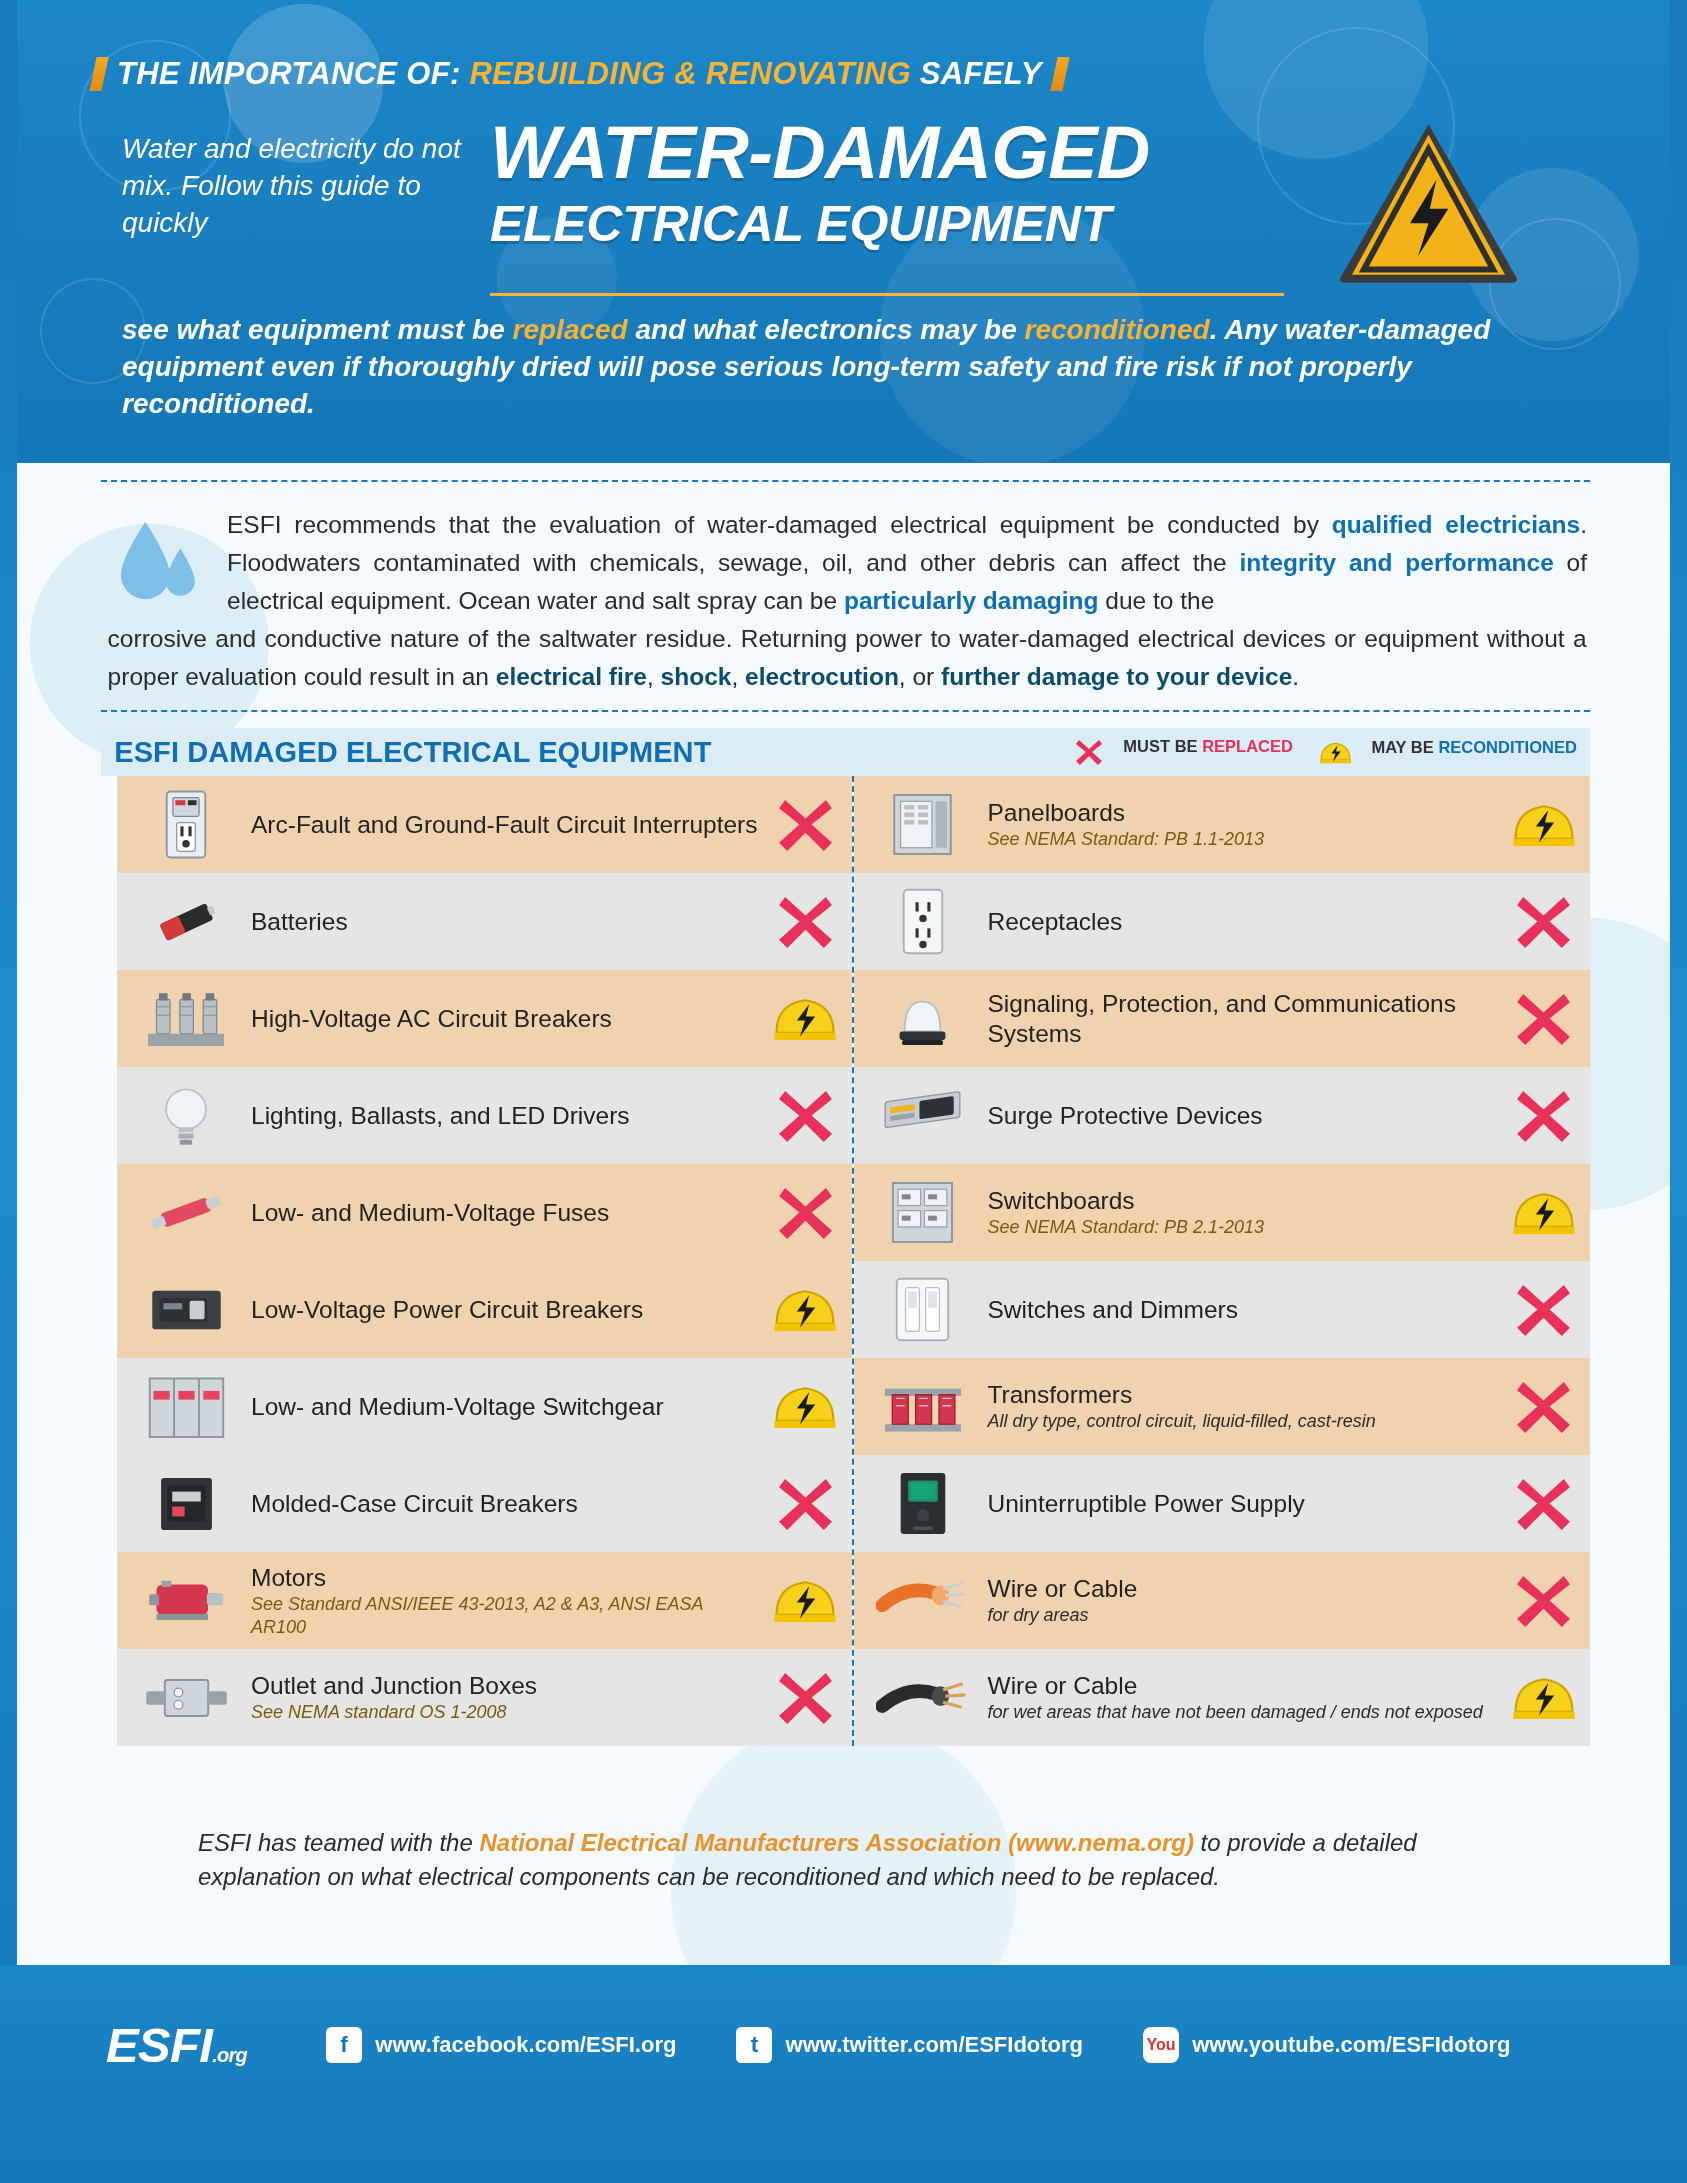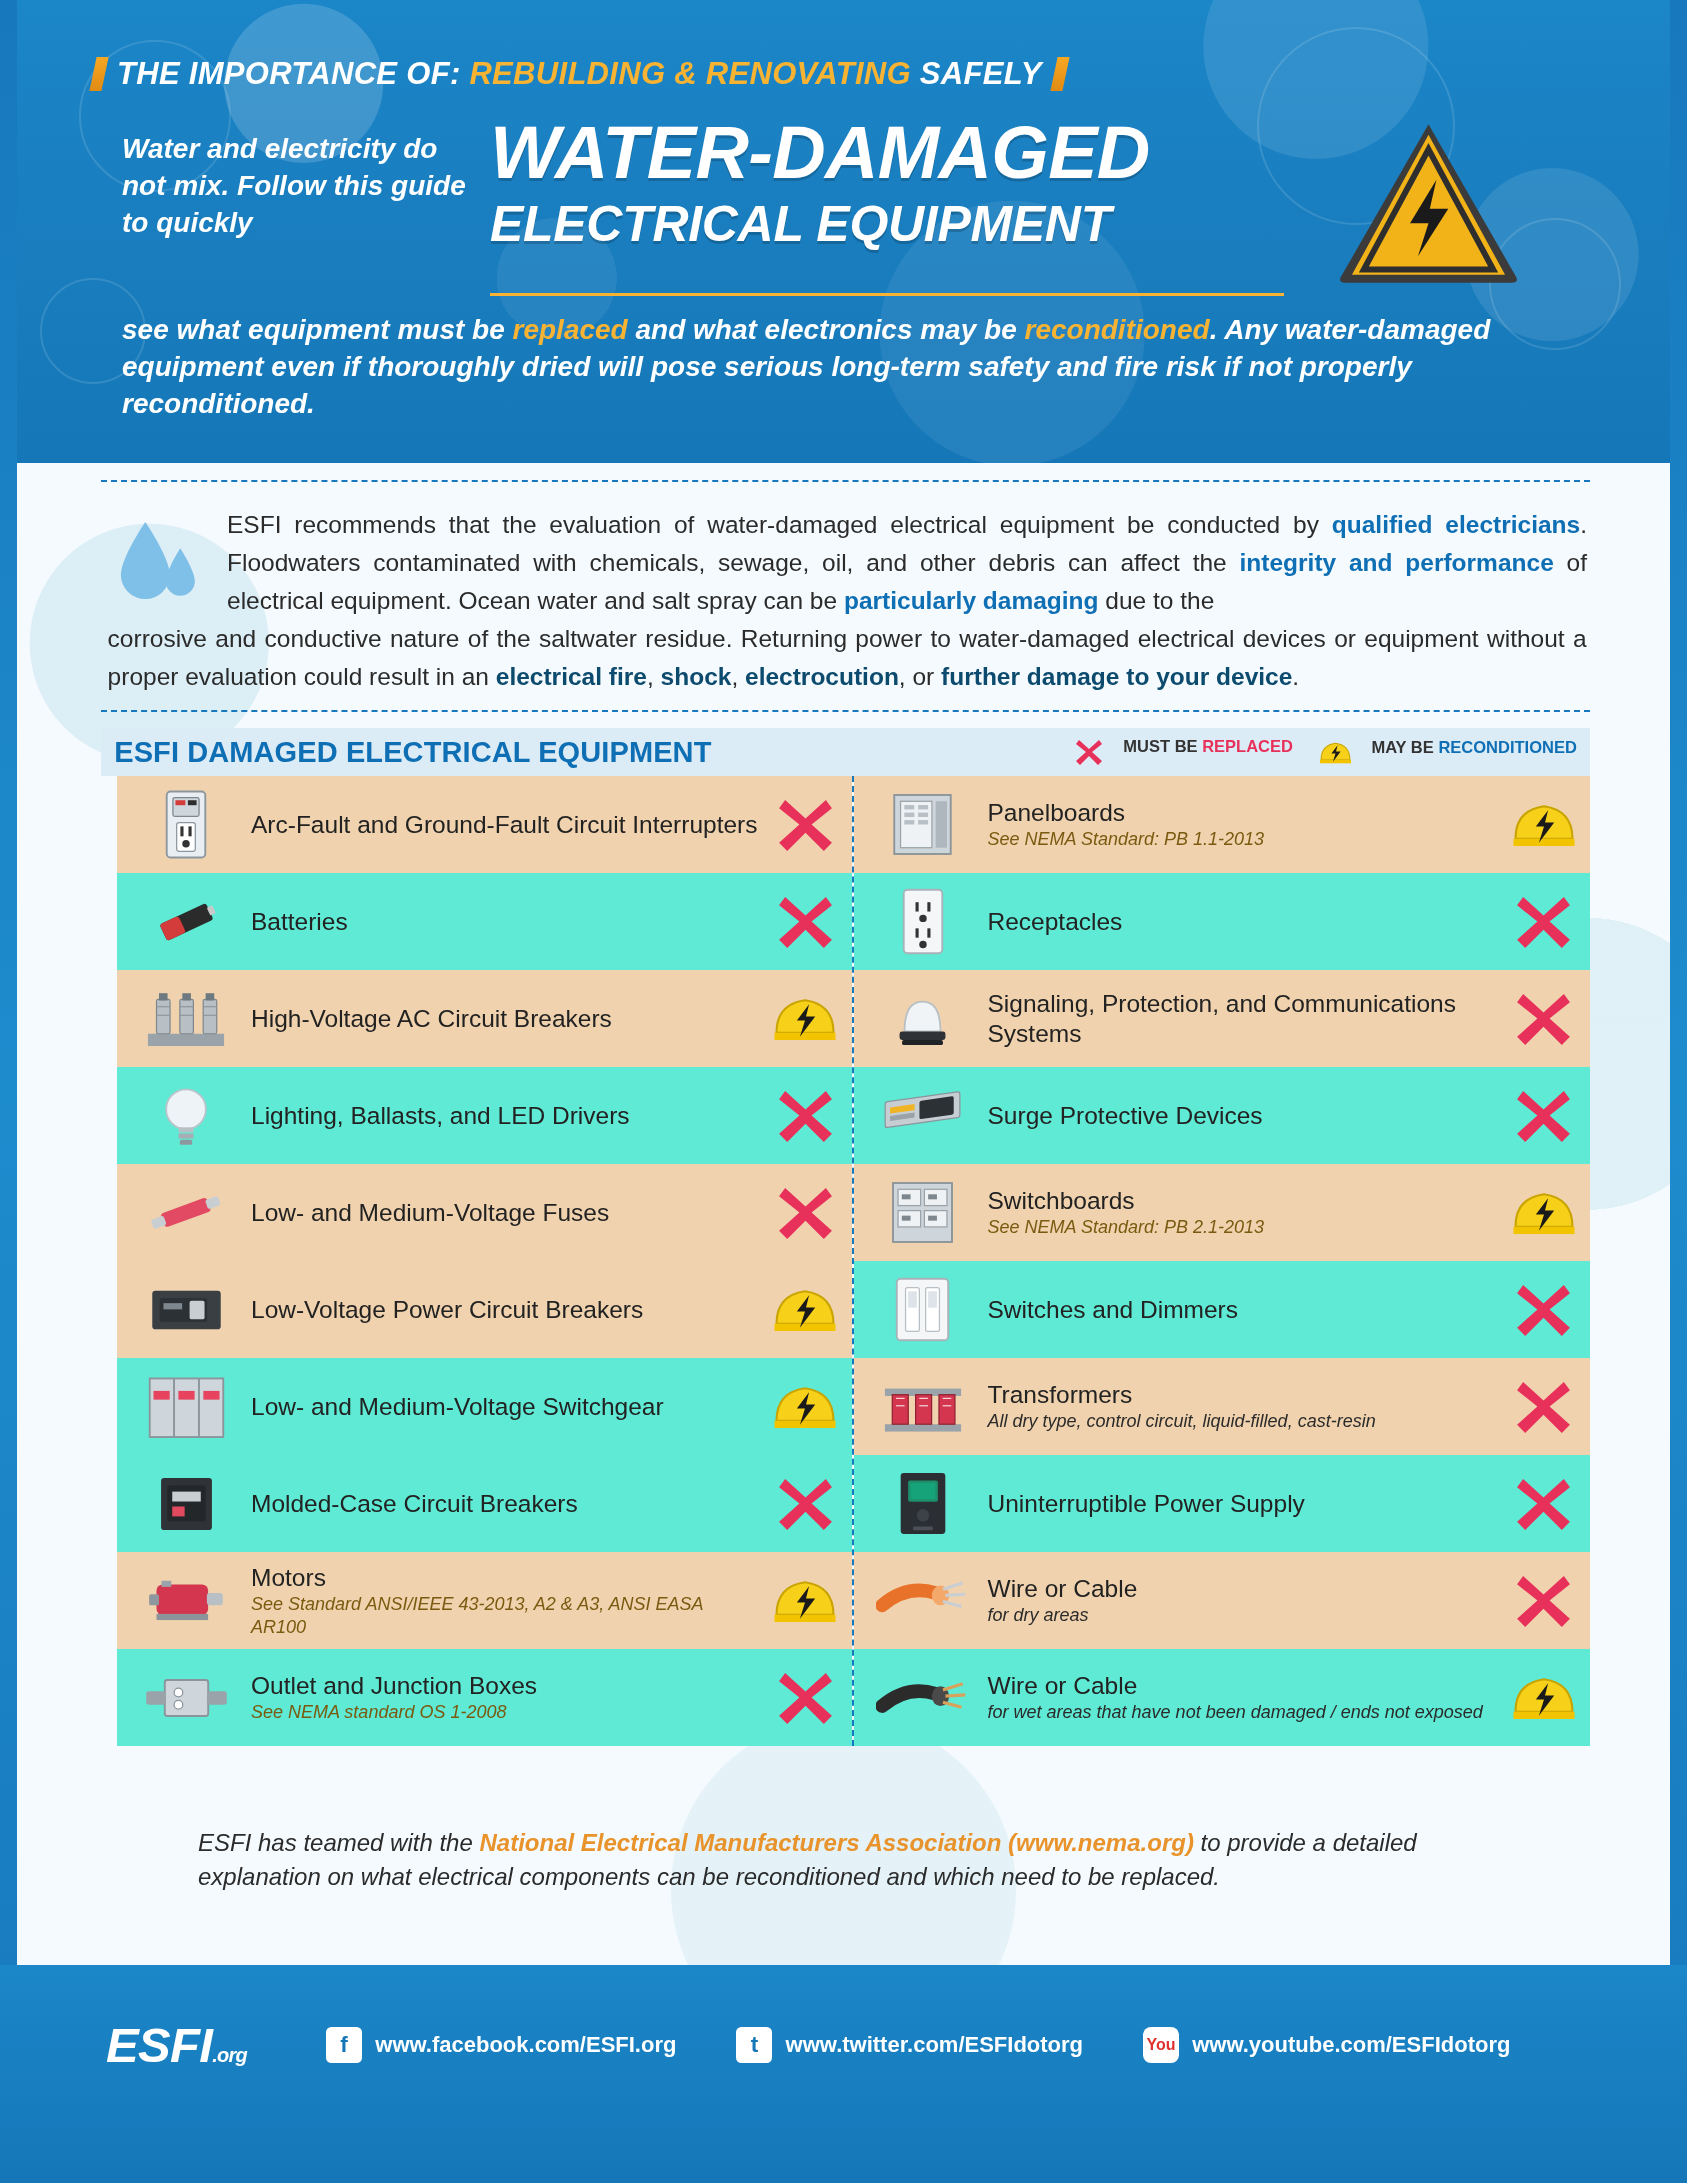--- a/index.html
+++ b/index.html
@@ -46,21 +46,21 @@
   }
   .kicker-bar.right { margin-right: 0; margin-left: 12px; }
   .kicker-text {
     font-style: italic; font-weight: bold; font-size: 31px; letter-spacing: 0.3px;
     color: #ffffff; white-space: nowrap;
   }
   .kicker-text .gold { color: #f8b333; }
 
   .lede {
     position: absolute; left: 122px; top: 130px; width: 351px;
-    font-style: italic; font-weight: bold; font-size: 28px; line-height: 37px;
+    font-style: italic; font-weight: normal; font-size: 28px; line-height: 37px;
     color: #ffffff;
   }
 
   .title {
     position: absolute; left: 490px; top: 116px; width: 860px;
     color: #ffffff; font-weight: bold; font-style: italic;
     text-shadow: 0 3.3px 0 rgba(0,0,0,.18);
   }
   .title .l1 { font-size: 74px; line-height: 74px; letter-spacing: -0.7px; }
   .title .l2 { font-size: 50px; line-height: 61px; letter-spacing: -0.3px; margin-top: 4px;}
@@ -130,21 +130,21 @@
   .legend-text b { color:#e8315a; }
   .legend-text b.blue { color:#0f6fb5; }
 
   .grid { position: relative; display:flex;padding-left:16px; }
   .col { width: 744px; }
   .col.left { border-right: 2.6px dashed #1878bd; }
   .row {
     height: 97px; display:flex; align-items:center; padding-left: 16px;
   }
   .row.alt { background: #f0d3ae; }
-  .row.norm { background: #5eead4; }
+  .row.norm { background: #e5e5e5; }
   .row .thumb {
     width: 106px; height: 79px; display:flex; align-items:center; justify-content:center;
     flex: 0 0 106px;
   }
   .row .label {
     margin-left: 12px; flex: 1 1 auto; font-size: 24.5px; line-height: 30px; color: #222;
   }
   .row .label .note {
     display:block; font-style: italic; font-size: 18px; line-height: 22.5px; color: #7a5a10;
   }

